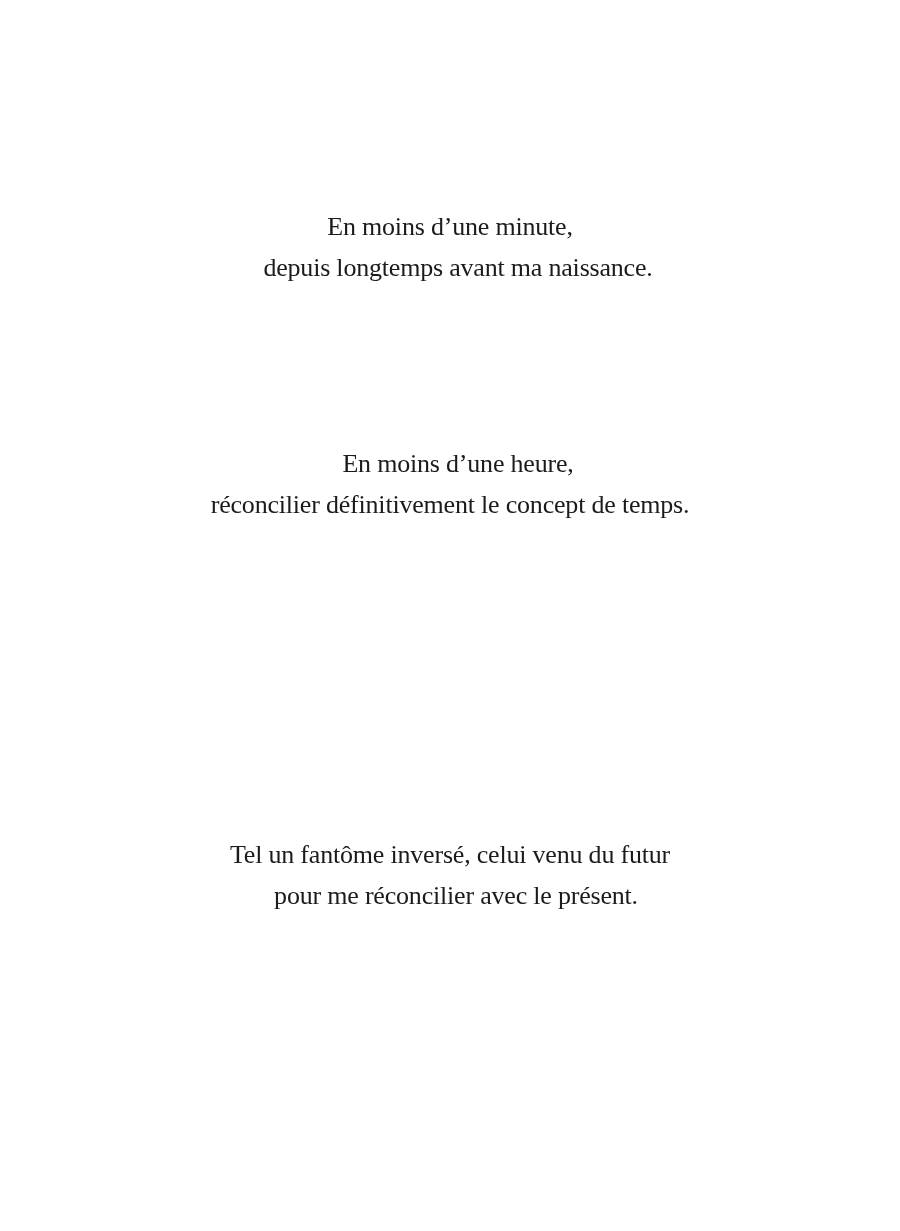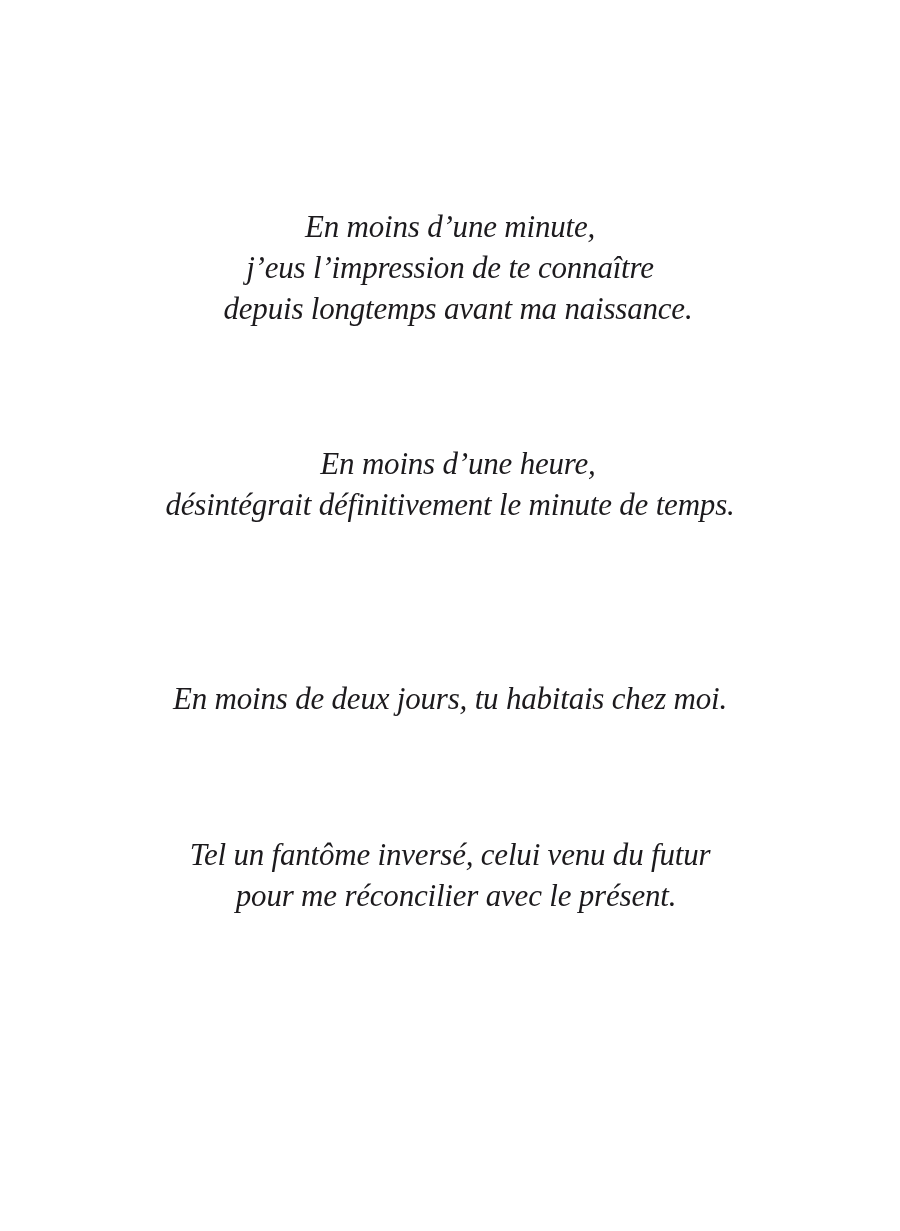--- a/index.html
+++ b/index.html
@@ -23,26 +23,25 @@
       height: 1231px;
     }
     .stanza {
       position: absolute;
       left: 0;
       width: 900px;
       text-align: center;
     }
     .line {
       display: block;
-      font-size: 31px;
+      font-size: 26px;
       line-height: 41px;
       height: 41px;
       white-space: nowrap;
       letter-spacing: -0.2px;
-      font-style: italic;
     }
     #stanza-1 { top: 206px; }
     #stanza-2 { top: 443px; }
     #stanza-3 { top: 678px; }
     #stanza-4 { top: 834px; }
 
     
     #stanza-1 .l0 { padding-left: 0px; }
     #stanza-1 .l1 { padding-left: 0px; }
     #stanza-1 .l2 { padding-left: 16px; }
@@ -51,31 +50,27 @@
     #stanza-4 .l0 { padding-left: 0px; }
     #stanza-4 .l1 { padding-left: 12px; }
   </style>
 </head>
 <body>
 
 <div class="page">
 
   <div class="stanza" id="stanza-1">
     <span class="line l0">En moins d’une minute,</span>
-    <span class="line l1">j’eus l’impression de te connaître</span>
     <span class="line l2">depuis longtemps avant ma naissance.</span>
   </div>
 
   <div class="stanza" id="stanza-2">
     <span class="line l0">En moins d’une heure,</span>
-    <span class="line l2">désintégrait définitivement le minute de temps.</span>
+    <span class="line l2">réconcilier définitivement le concept de temps.</span>
   </div>
 
-  <div class="stanza" id="stanza-3">
-    <span class="line l0">En moins de deux jours, tu habitais chez moi.</span>
-  </div>
 
   <div class="stanza" id="stanza-4">
     <span class="line l0">Tel un fantôme inversé, celui venu du futur</span>
     <span class="line l1">pour me réconcilier avec le présent.</span>
   </div>
 
 </div>
 
 </body></html>

